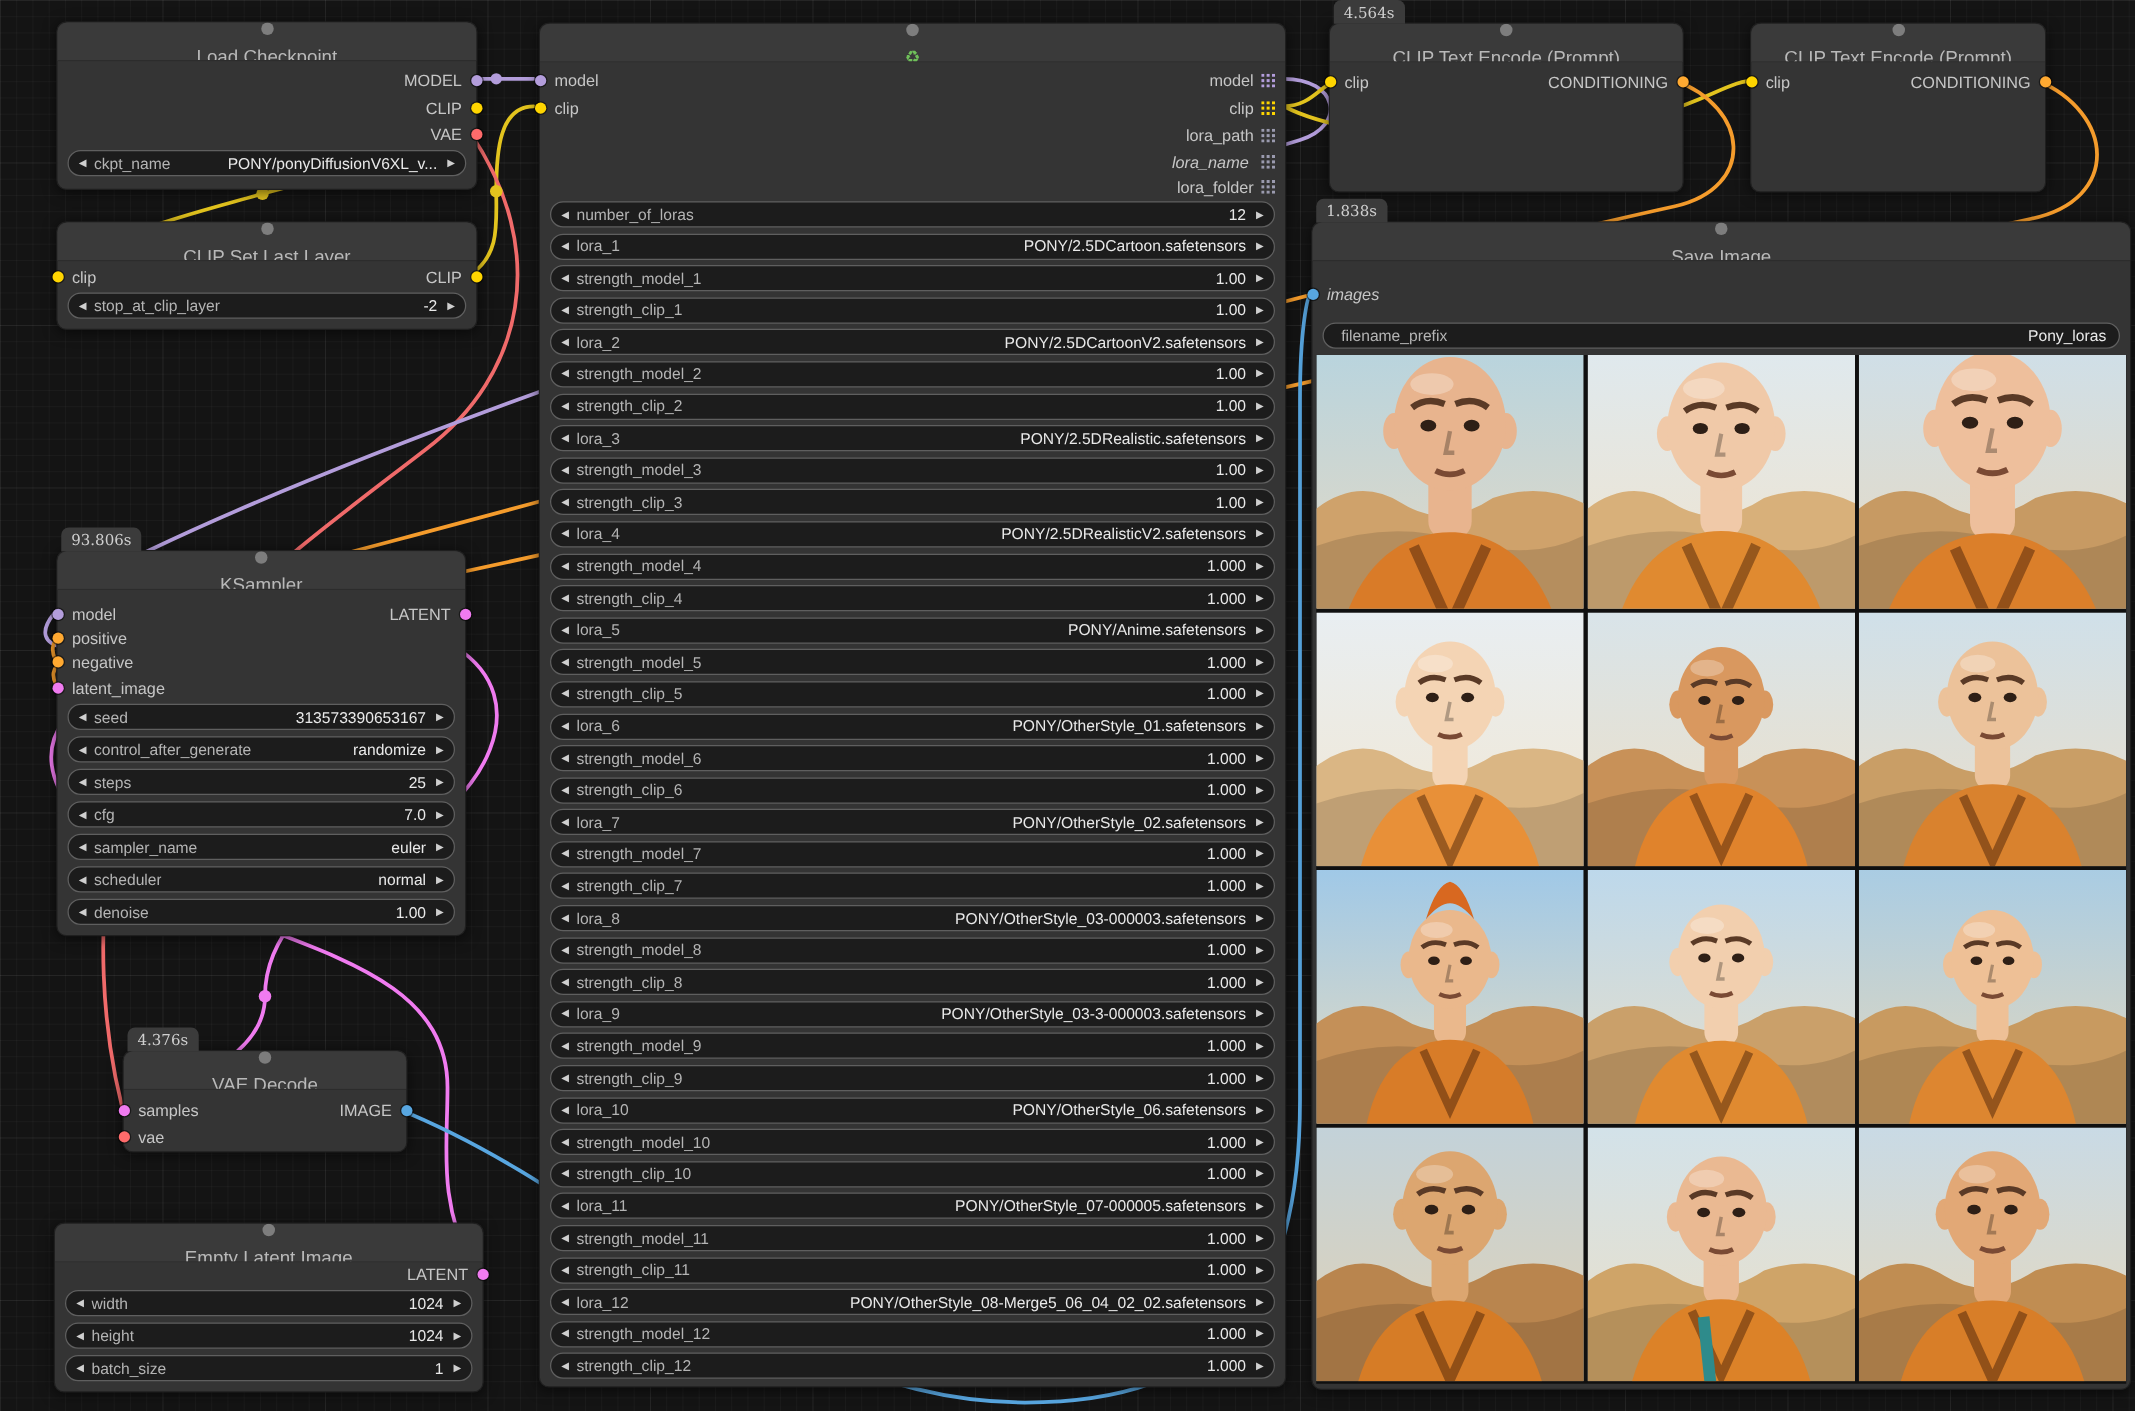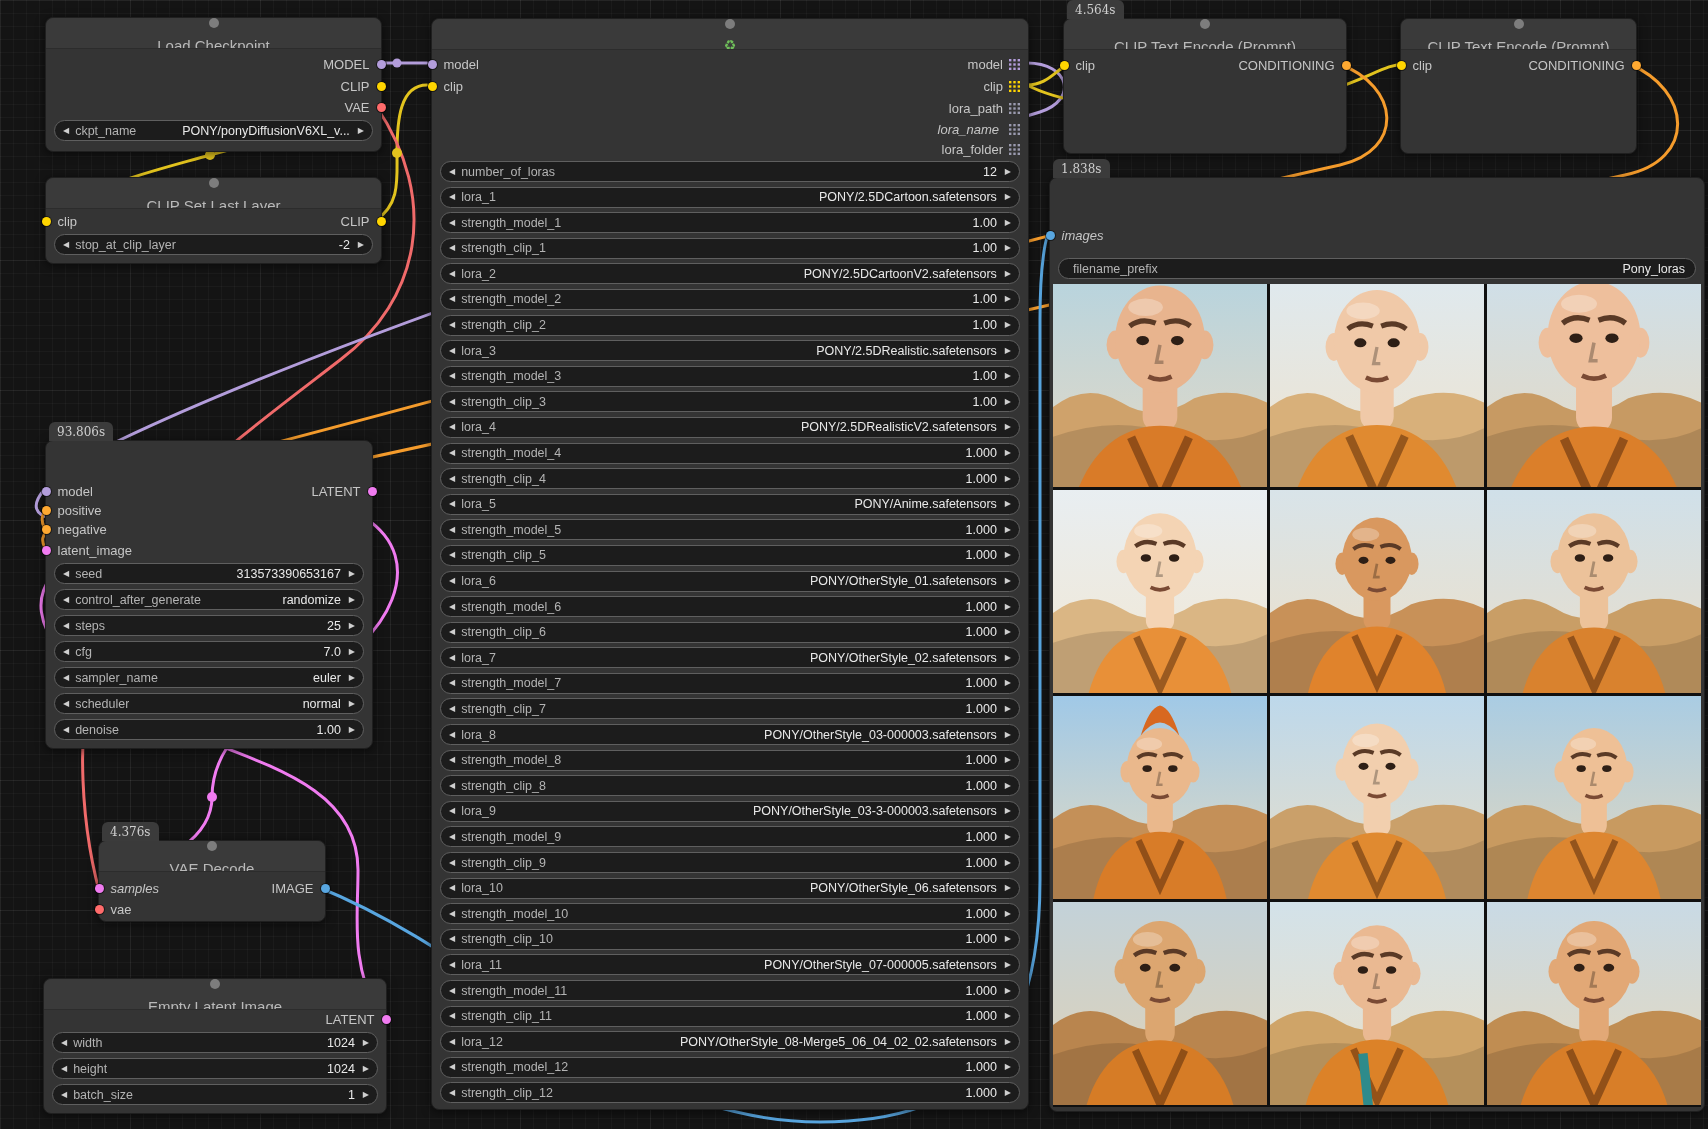--- a/index.html
+++ b/index.html
@@ -129,20 +129,24 @@
         <span class="arr">◀</span>
         <span class="wlabel">stop_at_clip_layer</span>
         <span class="wvalue">-2</span>
         <span class="arr">▶</span>
       </div>
     </div>
 </div>
 
 <div class="node" style="left:45px;top:440px;width:326px;height:307px;">
   <div class="badge">93.806s</div>
+  <div class="ntitle">
+    <span class="tdot"></span>
+    <span>KSampler</span>
+  </div>
   <div class="slot in" style="top:41px;">
     <span class="sdot" style="background:#b39ddb;"></span>
     <span>model</span>
   </div>
   <div class="slot in" style="top:60px;">
     <span class="sdot" style="background:#ffa931;"></span>
     <span>positive</span>
   </div>
   <div class="slot in" style="top:79px;">
     <span class="sdot" style="background:#ffa931;"></span>
@@ -201,21 +205,21 @@
       </div>
     </div>
 </div>
 
 <div class="node" style="left:98px;top:840px;width:226px;height:80px;">
   <div class="badge">4.376s</div>
   <div class="ntitle">
     <span class="tdot"></span>
     <span>VAE Decode</span>
   </div>
-  <div class="slot in" style="top:38px;font-style:italic;">
+  <div class="slot in" style="top:38px;">
     <span class="sdot" style="background:#f07bf0;"></span>
     <span>samples</span>
   </div>
   <div class="slot in" style="top:59px;">
     <span class="sdot" style="background:#ff6b6b;"></span>
     <span>vae</span>
   </div>
   <div class="slot out" style="top:38px;">
     <span class="sdot" style="background:#58a6e0;"></span>
     <span>IMAGE</span>
@@ -601,20 +605,24 @@
     <span>clip</span>
   </div>
   <div class="slot out" style="top:37px;">
     <span class="sdot" style="background:#ffa931;"></span>
     <span>CONDITIONING</span>
   </div>
 </div>
 
 <div class="node" style="left:1049px;top:177px;width:654px;height:933px;">
   <div class="badge">1.838s</div>
+  <div class="ntitle">
+    <span class="tdot"></span>
+    <span>Save Image</span>
+  </div>
   <div class="slot in" style="top:48px;font-style:italic;">
     <span class="sdot" style="background:#58a6e0;"></span>
     <span>images</span>
   </div>
   <div class="widgets" style="top:80px;gap:5px;">
       <div class="widget noarrows">
         <span class="wlabel">filename_prefix</span>
         <span class="wvalue">Pony_loras</span>
       </div>
     </div>

